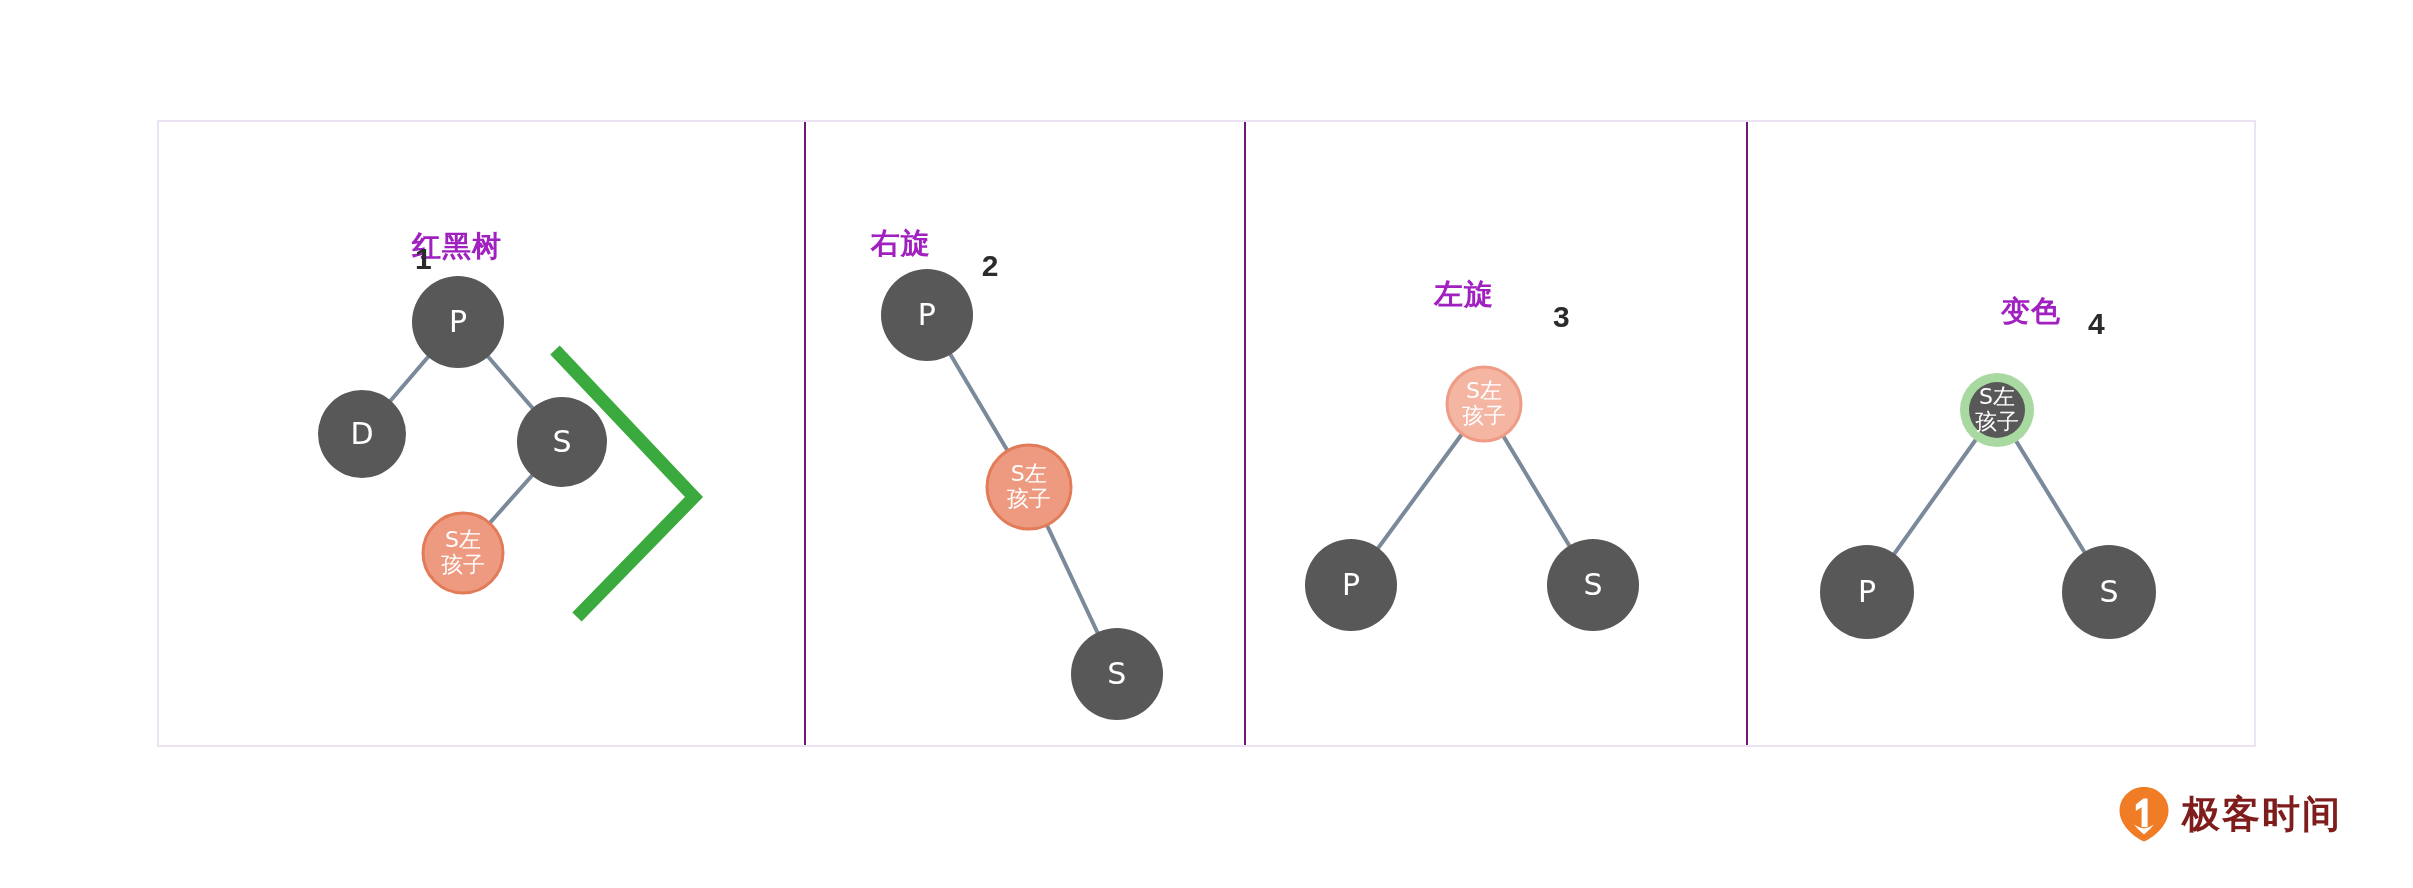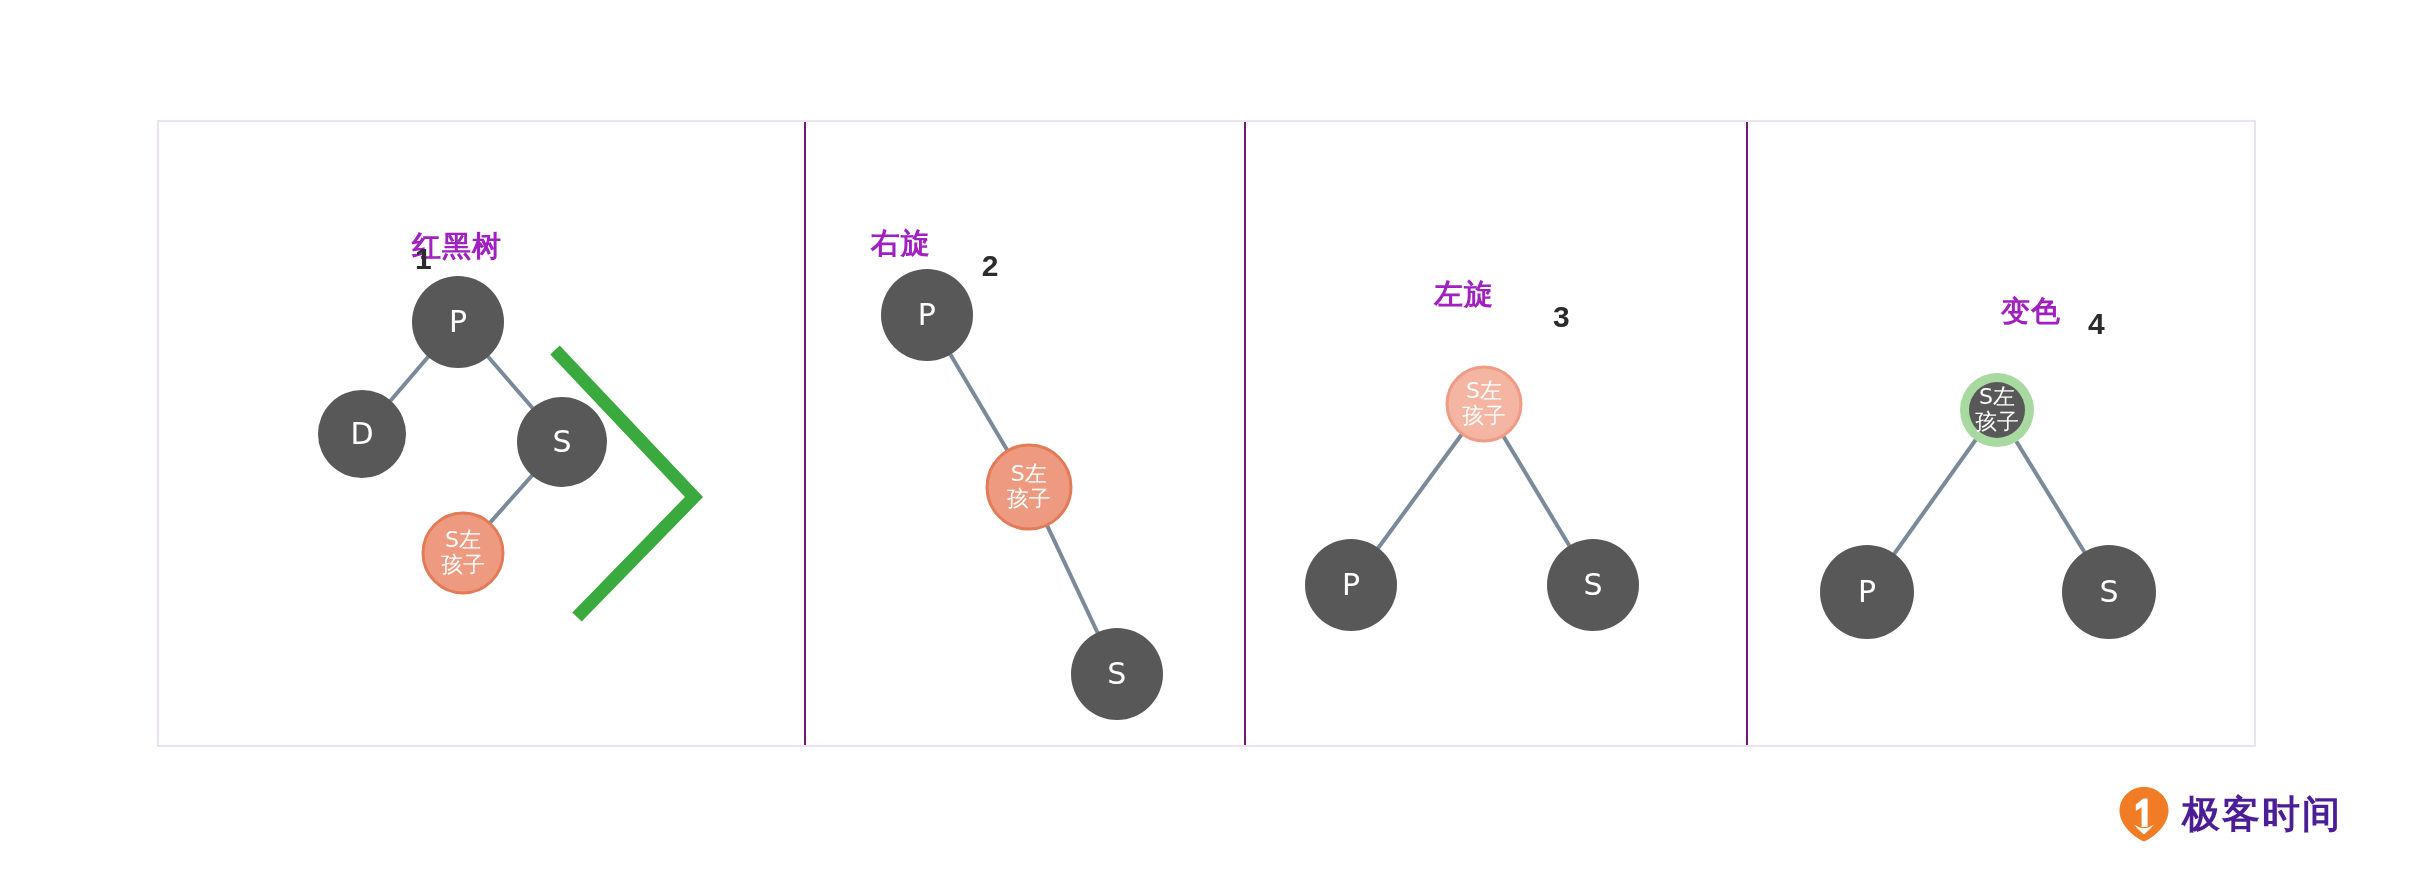--- a/index.html
+++ b/index.html
@@ -87,21 +87,21 @@
   #brand {
     position: absolute;
     left: 2118px;
     top: 786px;
     display: flex;
     align-items: center;
     gap: 12px;
   }
   #brand-mark { display: block; }
   #brand-text {
-    color: #4c1d95;
+    color: #7f1d1d;
     font-size: 38px;
     font-weight: bold;
     letter-spacing: 2px;
     line-height: 1;
     font-family: "DejaVu Sans", "Liberation Sans", sans-serif;
   }
 </style>
 </head>
 <body>
 

